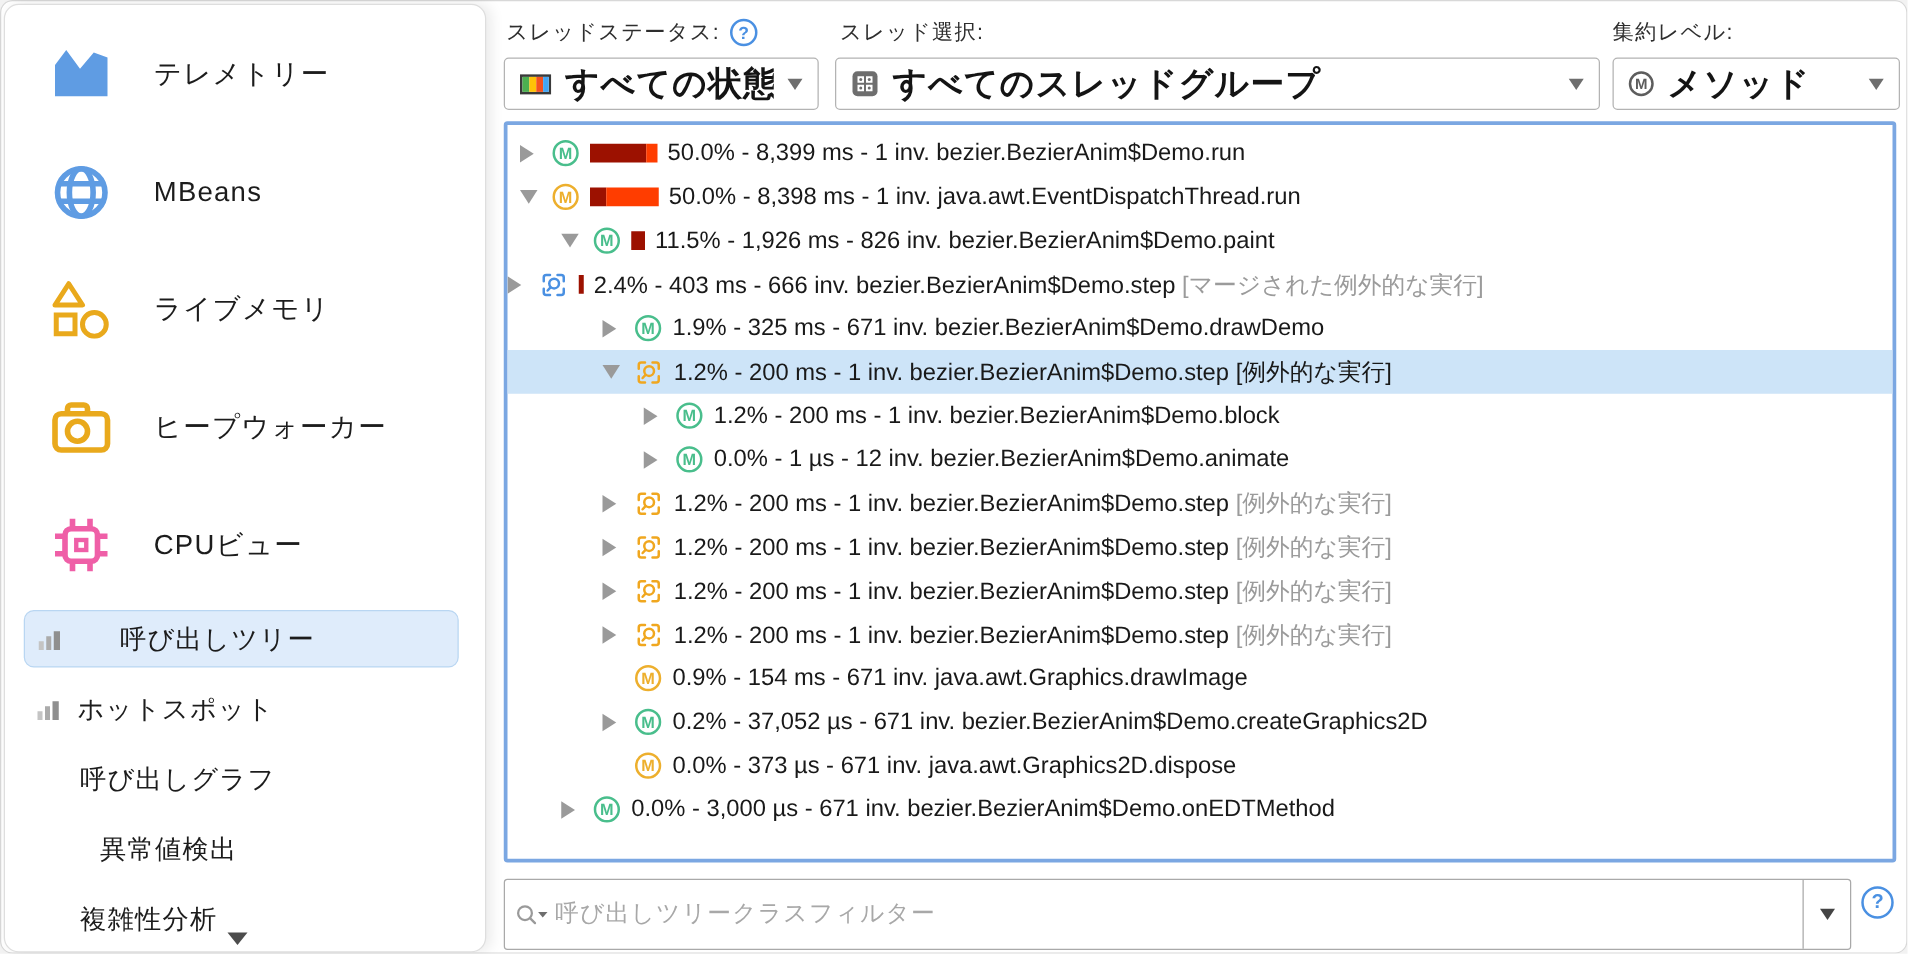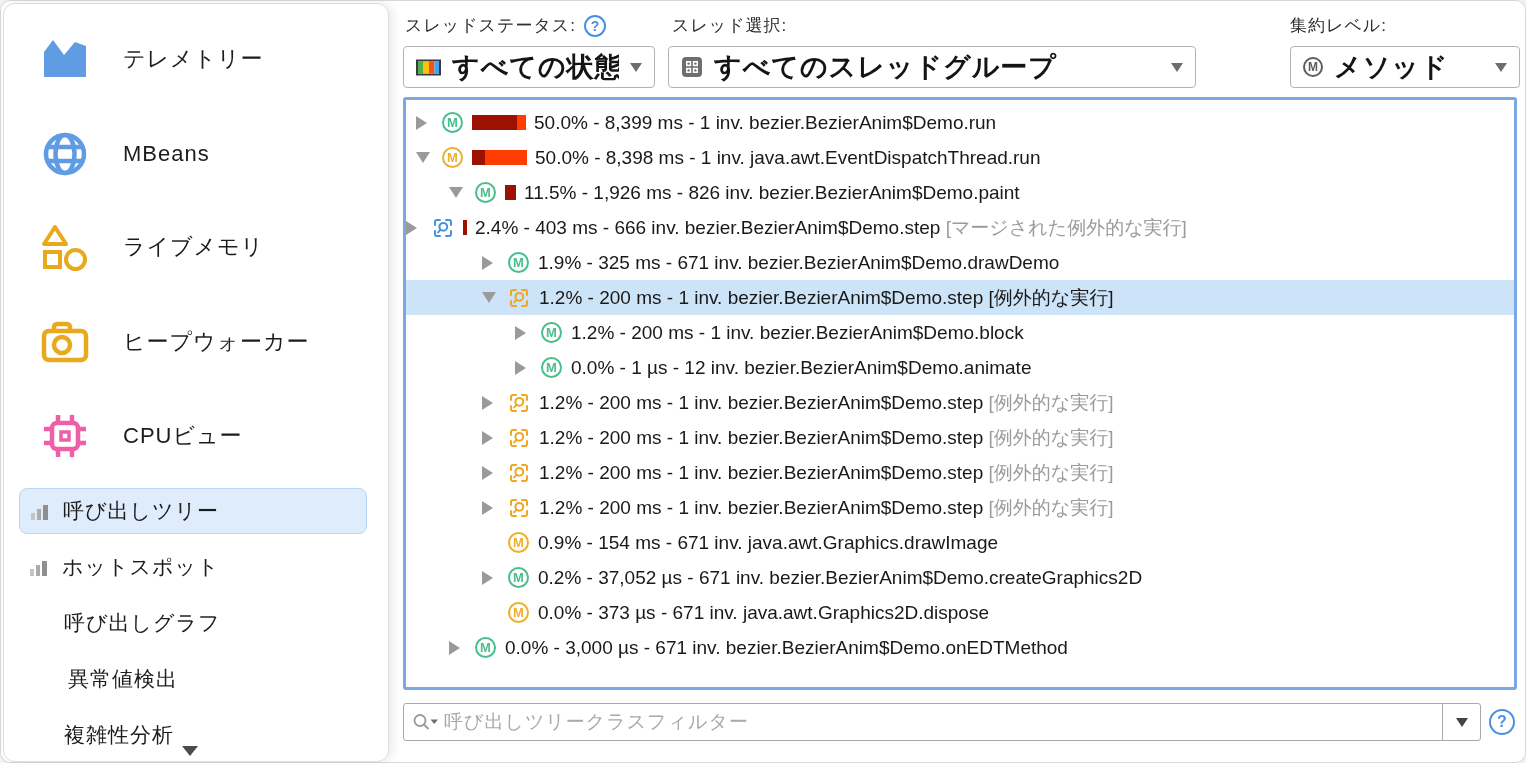--- a/index.html
+++ b/index.html
@@ -15,21 +15,21 @@
   
   .sidebar{position:absolute;left:3px;top:3px;width:384px;height:757px;
     background:#fff;border:1px solid #dedede;border-radius:12px;
     box-shadow:4px 0 10px rgba(0,0,0,.08);}
   .side-item{position:absolute;left:15px;width:348px;height:46px;
     display:flex;align-items:center;cursor:default;}
   .side-item.big{height:56px;}
   .side-item .big-ic{width:48px;height:48px;margin-left:22px;flex:0 0 auto;}
   .side-item .big-label{margin-left:34px;font-size:22px;color:#1c1c1c;letter-spacing:1px;}
   .side-item.small{padding-left:10px;box-sizing:border-box;border-radius:8px;}
-  .side-item.small.selected{background:#dfecfb;border:1px solid #b9d6f2;}
+  .side-item.small.selected{background:#dfecfb;border:1px solid #b9d6f2;gap:33px;}
   .side-item .sm-ic{width:20px;height:20px;flex:0 0 auto;}
   .side-item .sm-label{margin-left:13px;font-size:21px;color:#1c1c1c;letter-spacing:1px;}
   .side-item.sub{padding-left:45px;box-sizing:border-box;}
   .side-more{position:absolute;left:178px;top:742px;width:0;height:0;
     border-top:10px solid #4c4c4c;border-left:8px solid transparent;border-right:8px solid transparent;}
 
   
   .tlabel-row{position:absolute;top:14px;display:flex;align-items:center;gap:8px;}
   .tlabel{font-size:17px;color:#2e2e2e;letter-spacing:1px;}
   .help-ic{width:22px;height:22px;border:2px solid #4a90e2;border-radius:50%;
@@ -63,21 +63,21 @@
     font-size:13px;font-weight:bold;box-sizing:border-box;}
   .m-icon.g{border-color:#49be8c;color:#49be8c;}
   .m-icon.y{border-color:#edaf2d;color:#edaf2d;}
   .bar{display:inline-flex;margin-right:8px;flex:0 0 auto;}
   .bd{background:#9c1100;height:15px;display:inline-block;}
   .bb{background:#ff3d00;height:15px;display:inline-block;}
   .sfx{color:#9b9b9b;}
   .sfx.dk{color:#191919;}
 
   
-  .filter-box{position:absolute;left:403px;top:703px;width:1078px;height:38px;
+  .filter-box{position:absolute;left:403px;top:703px;width:1078px;height:57px;
     background:#fff;border:1px solid #a9a9a9;border-radius:3px;
     box-sizing:border-box;display:flex;align-items:center;}
   .filter-ic{margin:0 2px 0 8px;flex:0 0 auto;display:inline-flex;}
   .filter-box input{flex:1;border:none;outline:none;font-size:19px;color:#333;
     font-family:inherit;background:transparent;letter-spacing:1px;}
   .filter-box input::placeholder{color:#a8a8a8;}
   .filter-dd{width:37px;align-self:stretch;border-left:1px solid #a9a9a9;
     display:flex;align-items:center;justify-content:center;cursor:default;}
   .filter-dd .dd-arrow{border-top-color:#444;}
   .filter-help{position:absolute;left:1489px;top:709px;}
@@ -157,21 +157,21 @@
         <rect x="13" y="4" width="5" height="15" fill="#8f8f8f"></rect>
       </svg>
       <span class="sm-label">ホットスポット</span>
     </div>
 
     <div class="side-item sub" style="top:596px">
       <span class="sm-label" style="margin-left:0">呼び出しグラフ</span>
     </div>
 
     <div class="side-item sub" style="top:652px">
-      <span class="sm-label" style="margin-left:4px">異常値検出</span>
+      <span class="sm-label" style="margin-left:16px">異常値検出</span>
     </div>
 
     <div class="side-item sub" style="top:708px">
       <span class="sm-label" style="margin-left:0">複雑性分析</span>
     </div>
 
     <div class="side-more"></div>
   </nav>
 
   <div class="tlabel-row" style="left:405px">
@@ -190,21 +190,21 @@
       <rect x="1" y="1.5" width="23" height="14" fill="none" stroke="#3a3a3a" stroke-width="2"></rect>
       <rect x="2" y="2.5" width="5.5" height="12" fill="#4caf50"></rect>
       <rect x="7.5" y="2.5" width="5.5" height="12" fill="#ffc107"></rect>
       <rect x="13" y="2.5" width="5.5" height="12" fill="#f4511e"></rect>
       <rect x="18.5" y="2.5" width="4.5" height="12" fill="#42a5f5"></rect>
     </svg>
     <span class="dd-value">すべての状態</span>
     <span class="dd-arrow"></span>
   </div>
 
-  <div class="dropdown" style="left:668px;top:46px;width:528px">
+  <div class="dropdown" style="left:668px;top:46px;width:612px">
     <svg width="22" height="22" viewBox="0 0 22 22">
       <rect x="1" y="1" width="20" height="20" rx="4" fill="#6e6e6e"></rect>
       <rect x="5" y="5" width="5.2" height="5.2" fill="#fff"></rect>
       <rect x="11.8" y="5" width="5.2" height="5.2" fill="#fff"></rect>
       <rect x="5" y="11.8" width="5.2" height="5.2" fill="#fff"></rect>
       <rect x="11.8" y="11.8" width="5.2" height="5.2" fill="#fff"></rect>
       <circle cx="7.6" cy="7.6" r="1.2" fill="#6e6e6e"></circle>
       <circle cx="14.4" cy="7.6" r="1.2" fill="#6e6e6e"></circle>
       <circle cx="7.6" cy="14.4" r="1.2" fill="#6e6e6e"></circle>
       <circle cx="14.4" cy="14.4" r="1.2" fill="#6e6e6e"></circle>

